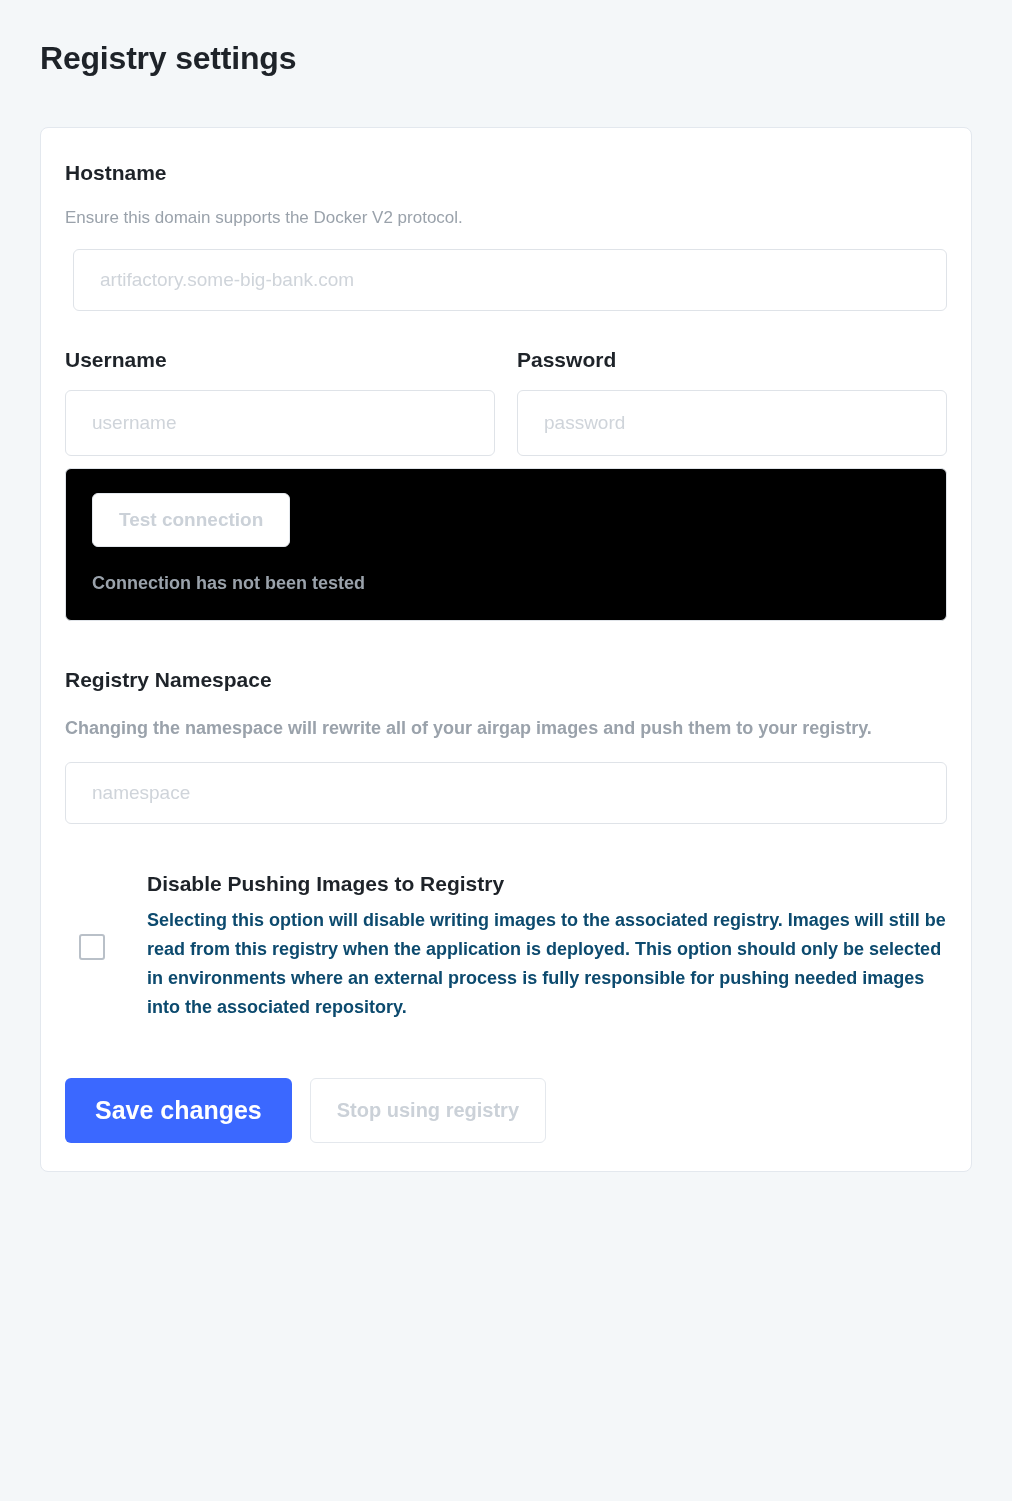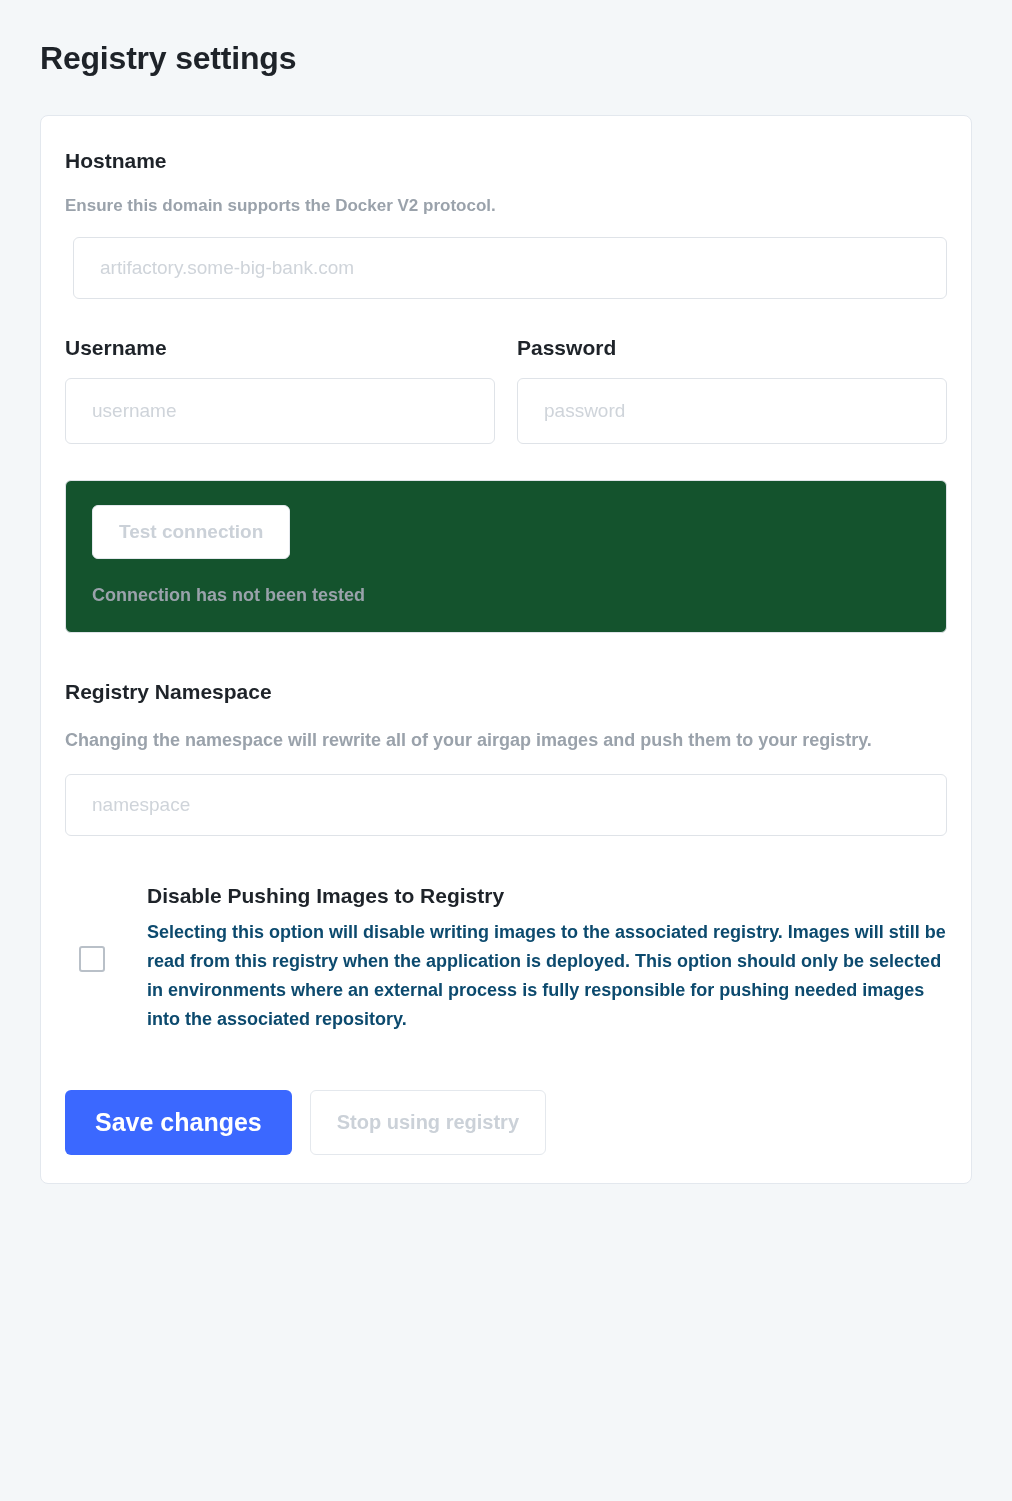--- a/index.html
+++ b/index.html
@@ -23,38 +23,38 @@
     font-size: 32px;
     font-weight: bold;
     color: #1e2329;
     letter-spacing: -0.2px;
     margin: 0;
     padding: 40px 0 0 40px;
   }
   .card {
     position: absolute;
     left: 40px;
-    top: 115px;
+    top: 127px;
     width: 932px;
     background: #ffffff;
     border: 1px solid #e3e8ee;
     border-radius: 8px;
     padding: 32px 24px 28px 24px;
   }
   .section-label {
     font-size: 21px;
     font-weight: bold;
     color: #1e2329;
     margin: 0 0 0 0;
     line-height: 1.2;
   }
   .help-text {
     font-size: 17px;
     color: #9aa2ab;
-    font-weight: bold;
+    font-weight: normal;
     line-height: 1.5;
     margin: 20px 0 0 0;
   }
   .input {
     display: block;
     width: 100%;
     height: 62px;
     border: 1px solid #dfe3e8;
     border-radius: 6px;
     padding: 0 26px;
@@ -68,24 +68,24 @@
   .hostname-input-wrap { margin-top: 18px; padding-left: 8px; }
   .two-col {
     display: flex;
     gap: 22px;
     margin-top: 36px;
   }
   .col { flex: 1 1 0; min-width: 0; }
   .col .section-label { margin-bottom: 18px; }
   .col .input { height: 66px; }
   .test-box {
-    margin-top: 36px;
+    margin-top: 12px;
     border: 1px solid #dfe3e8;
     border-radius: 6px;
-    background: #14532d;
+    background: #000000;
     padding: 24px 34px 26px 26px;
   }
   .btn-outline {
     display: inline-block;
     border: 1px solid #e4e8ed;
     border-radius: 6px;
     background: #ffffff;
     color: #cbd1d8;
     font-size: 19px;
     font-weight: bold;

